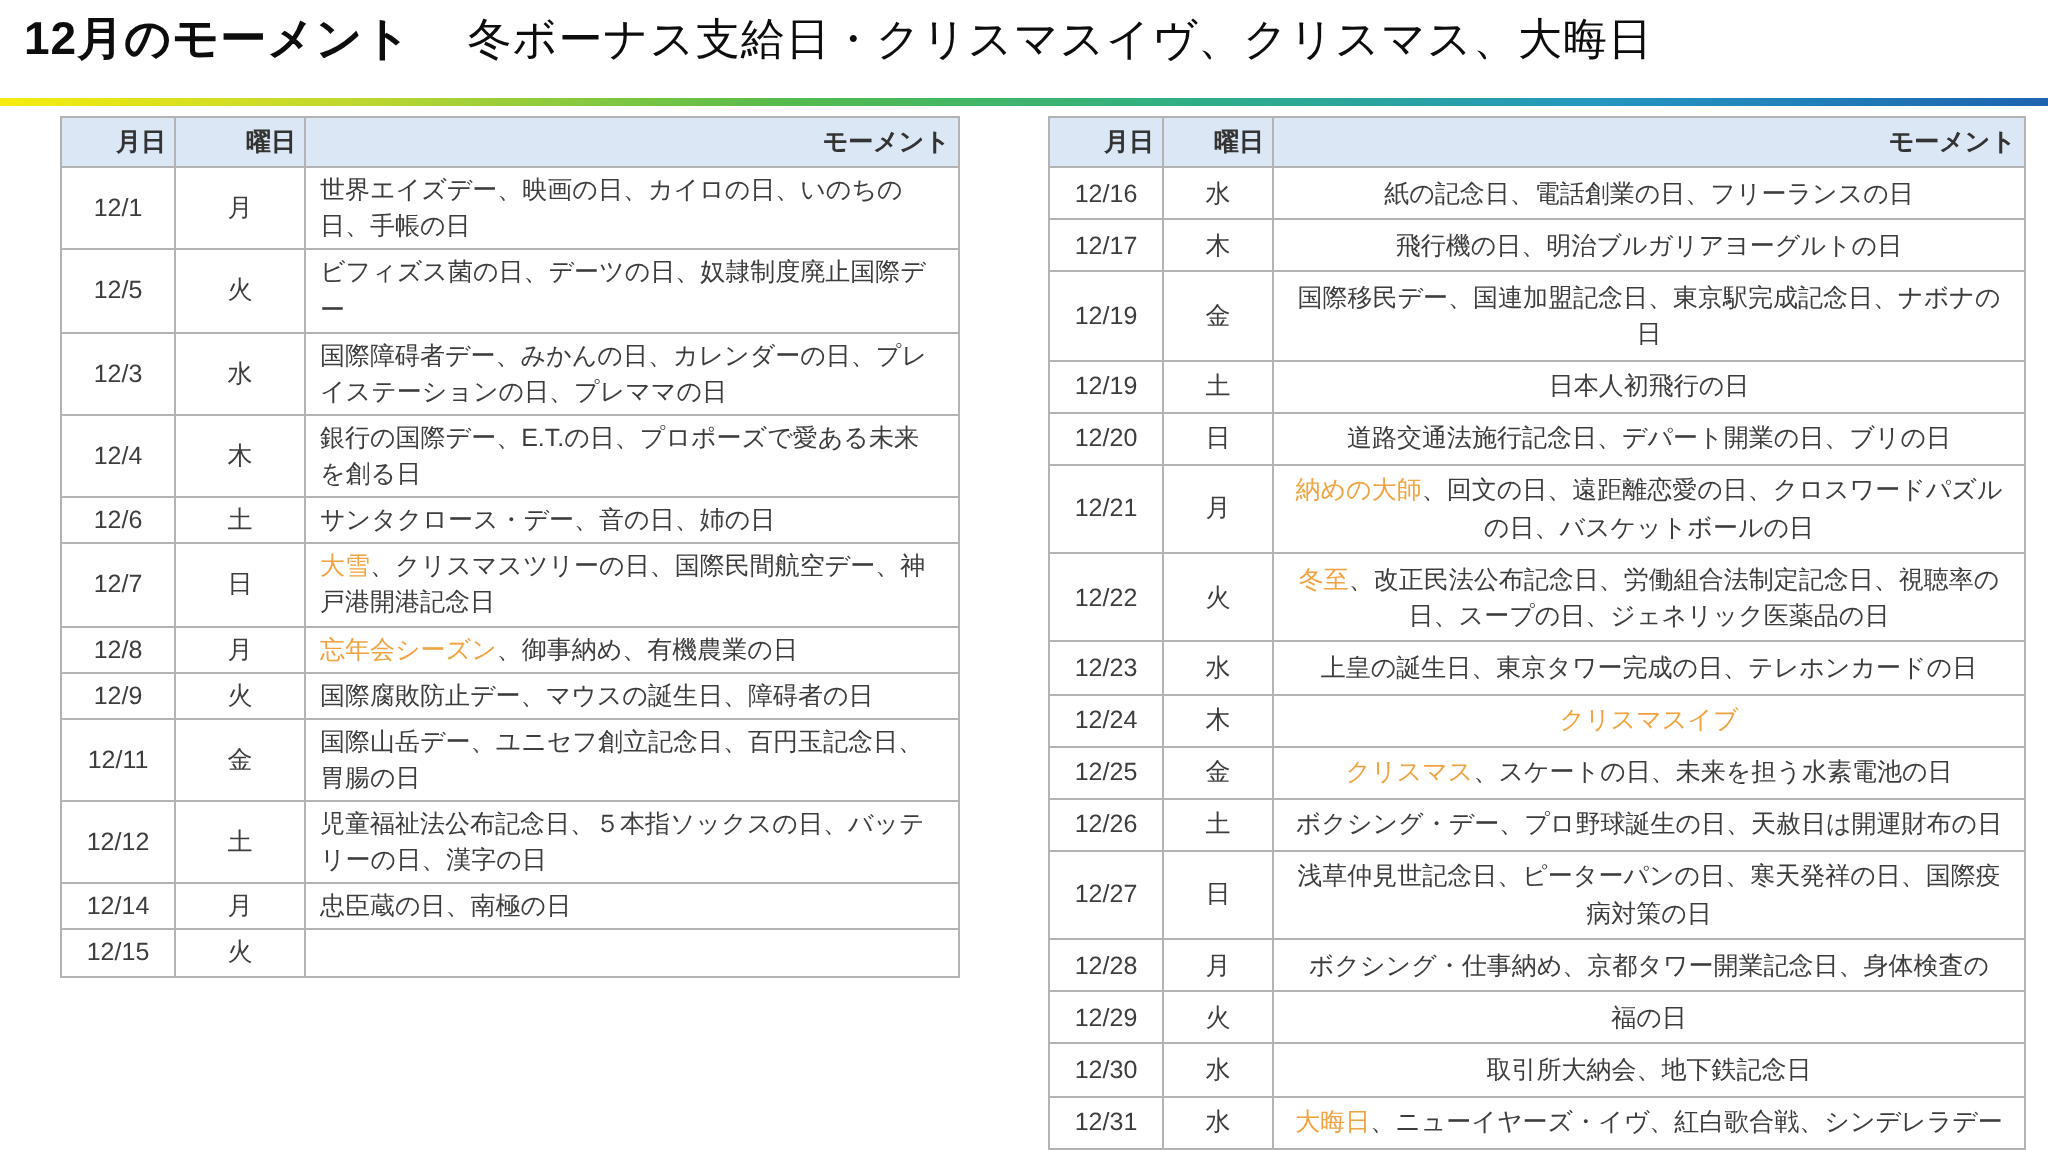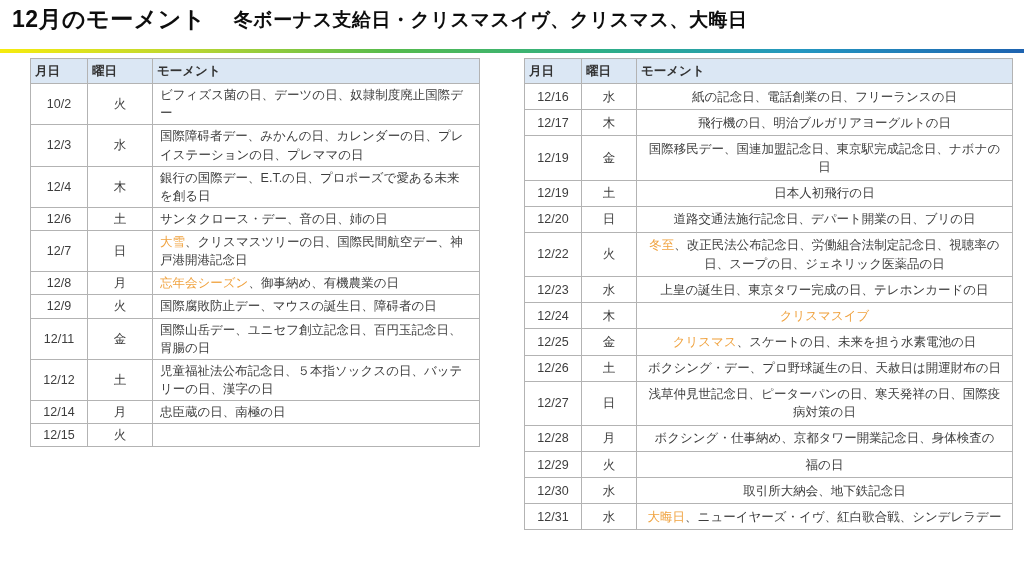--- a/index.html
+++ b/index.html
@@ -6,27 +6,27 @@
   body{
     width:1024px;height:575px;overflow:hidden;background:#ffffff;
     font-family:"Liberation Sans","DejaVu Sans",sans-serif;
     -webkit-font-smoothing:antialiased;
   }
   .page{position:relative;width:1024px;height:575px;background:#fff;}
 
   
   .titlebar{
     position:absolute;top:4px;left:12px;right:8px;
-    display:flex;align-items:center;gap:28px;white-space:nowrap;
+    display:flex;align-items:flex-end;gap:28px;white-space:nowrap;
   }
   .title{
     font-size:23px;font-weight:bold;color:#0d0d0d;margin:0;letter-spacing:.5px;
   }
   .subtitle{
-    font-size:19px;font-weight:bold;color:#0d0d0d;margin:0;letter-spacing:.5px;
+    font-size:22px;font-weight:normal;color:#0d0d0d;margin:0;letter-spacing:.5px;
   }
 
   
   .gradient-bar{
     position:absolute;left:0;top:49px;width:1024px;height:4px;
   }
 
   
   .tablewrap{position:absolute;top:58px;}
   .tablewrap.left{left:30px;width:450px;}
@@ -37,21 +37,21 @@
     font-size:12.5px;color:#3d3d3d;table-layout:fixed;
   }
   th,td{
     border:1px solid var(--border,#b3b3b3);
     line-height:1.45;
     vertical-align:middle;
   }
   th{
     background:var(--thbg,#dbe7f4);
     font-weight:bold;color:#333;
-    padding:3px 4px;text-align:left;
+    padding:3px 4px;text-align:right;
   }
   td{padding:2px 7px;}
   .tablewrap.right td{padding:3.5px 7px;text-align:center;}
   td.c-date,td.c-day{text-align:center;padding-left:2px;padding-right:2px;}
   .tablewrap.left  th:nth-child(1),.tablewrap.left  td:nth-child(1){width:48px;}
   .tablewrap.left  th:nth-child(2),.tablewrap.left  td:nth-child(2){width:56px;}
   .tablewrap.right th:nth-child(1),.tablewrap.right td:nth-child(1){width:48px;}
   .tablewrap.right th:nth-child(2),.tablewrap.right td:nth-child(2){width:46px;}
   .hl{color:var(--hl,#f0a340);}
 </style>
@@ -68,21 +68,26 @@
       <table>
         <thead>
           <tr>
             <th>月日</th>
             <th>曜日</th>
             <th>モーメント</th>
           </tr>
         </thead>
         <tbody>
           <tr>
-            <td class="c-date">10/2</td>
+            <td class="c-date">12/1</td>
+            <td class="c-day">月</td>
+            <td class="c-moment"><span>世界エイズデー、映画の日、カイロの日、いのちの日、手帳の日</span></td>
+          </tr>
+          <tr>
+            <td class="c-date">12/5</td>
             <td class="c-day">火</td>
             <td class="c-moment"><span>ビフィズス菌の日、デーツの日、奴隷制度廃止国際デー</span></td>
           </tr>
           <tr>
             <td class="c-date">12/3</td>
             <td class="c-day">水</td>
             <td class="c-moment"><span>国際障碍者デー、みかんの日、カレンダーの日、プレイステーションの日、プレママの日</span></td>
           </tr>
           <tr>
             <td class="c-date">12/4</td>
@@ -161,20 +166,25 @@
             <td class="c-date">12/19</td>
             <td class="c-day">土</td>
             <td class="c-moment"><span>日本人初飛行の日</span></td>
           </tr>
           <tr>
             <td class="c-date">12/20</td>
             <td class="c-day">日</td>
             <td class="c-moment"><span>道路交通法施行記念日、デパート開業の日、ブリの日</span></td>
           </tr>
           <tr>
+            <td class="c-date">12/21</td>
+            <td class="c-day">月</td>
+            <td class="c-moment"><span class="hl">納めの大師</span><span>、回文の日、遠距離恋愛の日、クロスワードパズルの日、バスケットボールの日</span></td>
+          </tr>
+          <tr>
             <td class="c-date">12/22</td>
             <td class="c-day">火</td>
             <td class="c-moment"><span class="hl">冬至</span><span>、改正民法公布記念日、労働組合法制定記念日、視聴率の日、スープの日、ジェネリック医薬品の日</span></td>
           </tr>
           <tr>
             <td class="c-date">12/23</td>
             <td class="c-day">水</td>
             <td class="c-moment"><span>上皇の誕生日、東京タワー完成の日、テレホンカードの日</span></td>
           </tr>
           <tr>

